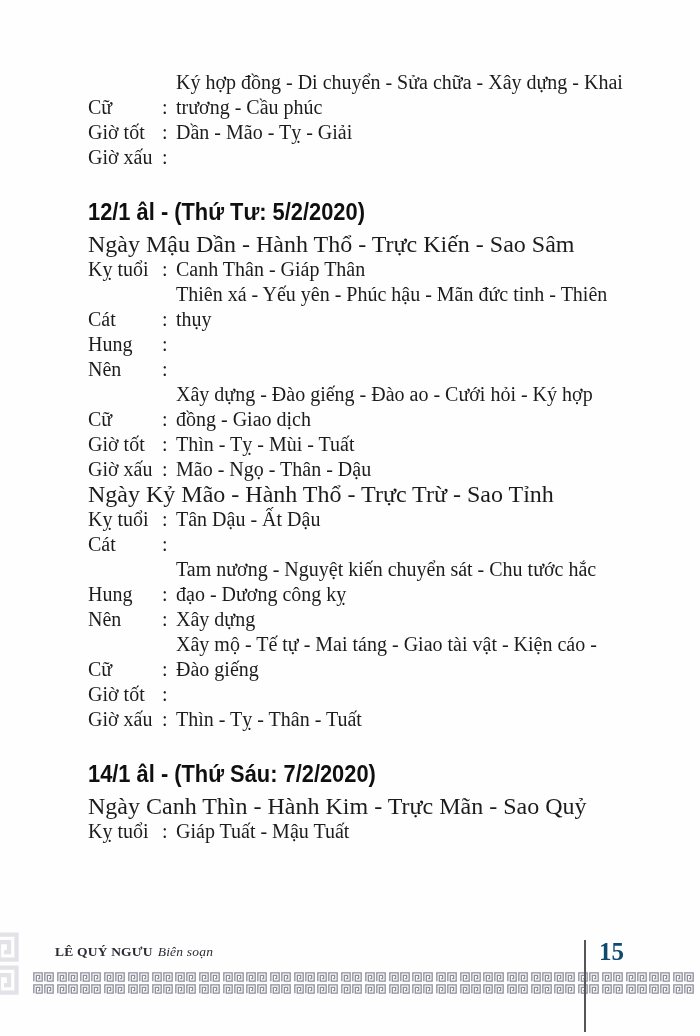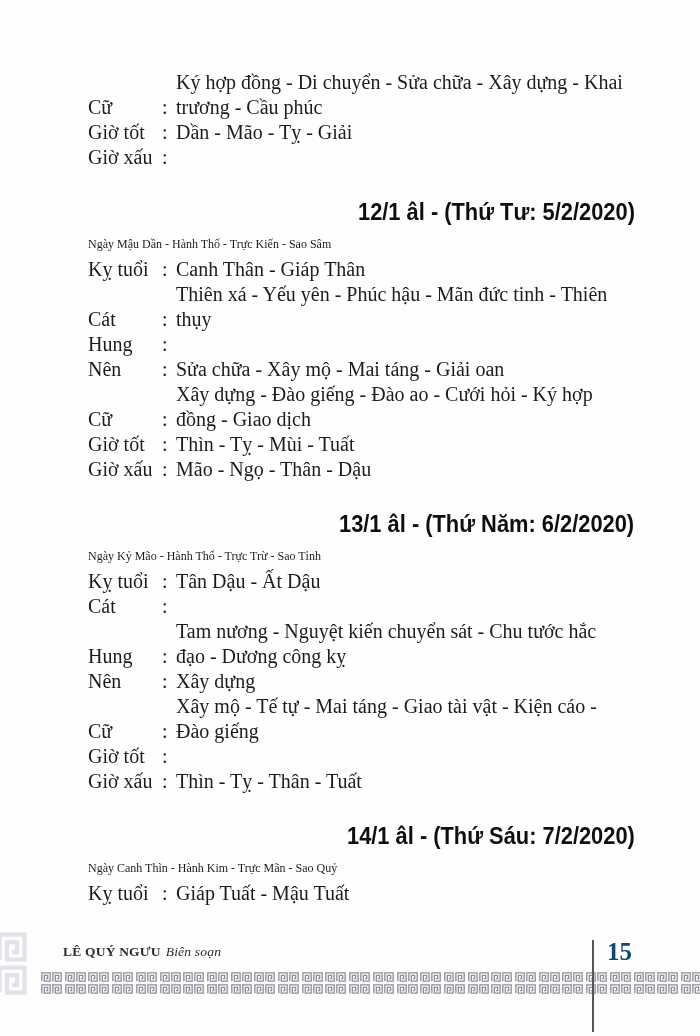--- a/index.html
+++ b/index.html
@@ -18,25 +18,24 @@
   }
   .section { margin: 0; }
   .section-heading {
     font-family: "Liberation Sans", sans-serif;
     font-weight: 700;
     font-size: 23px;
     line-height: 28px;
     margin: 28px 0 6px 0;
     color: #0f0f0f;
     white-space: nowrap;
-    text-align: right;
   }
   .section-heading > span { display: inline-block; transform: scaleX(0.95); transform-origin: left center; }
   .day-line {
-    font-size: 12px;
+    font-size: 24px;
     line-height: 25px;
     margin: 0;
   }
   .info-row { display: flex; align-items: flex-end; }
   .row-label {
     flex: 0 0 74px;
     font-size: 20px;
     line-height: 25px;
   }
   .row-colon {
@@ -46,21 +45,21 @@
   }
   .row-value {
     flex: 1 1 auto;
     max-width: 474px;
     font-size: 20px;
     line-height: 25px;
     white-space: pre-line;
     text-align: justify;
   }
   
-  .footer { position: absolute; left: 8px; top: 930px; width: 672px; height: 106px; }
+  .footer { position: absolute; left: 0; top: 930px; width: 672px; height: 106px; }
   .author-credit {
     position: absolute; left: 55px; top: 14px;
     font-size: 13.5px; letter-spacing: 0.2px;
     color: #2b2b33;
     white-space: nowrap;
   }
   .author-name { font-weight: 700; }
   .author-role { font-style: italic; font-weight: 400; margin-left: 5px; }
   .page-number {
     position: absolute; left: 599px; top: 8px;
@@ -134,21 +133,20 @@
   </div>
 
   <div class="info-row">
     <span class="row-label">Hung</span>
     <span class="row-colon">:</span>
   </div>
 
   <div class="info-row">
     <span class="row-label">Nên</span>
     <span class="row-colon">:</span>
-    <span class="row-value">Sửa chữa - Xây mộ - Mai táng - Giải oan</span>
   </div>
 
   <div class="info-row">
     <span class="row-label">Cữ</span>
     <span class="row-colon">:</span>
     <span class="row-value">Xây dựng - Đào giếng - Đào ao - Cưới hỏi - Ký hợp
 đồng - Giao dịch</span>
   </div>
 
   <div class="info-row">
@@ -159,21 +157,20 @@
 
   <div class="info-row">
     <span class="row-label">Giờ xấu</span>
     <span class="row-colon">:</span>
     <span class="row-value">Mão - Ngọ - Thân - Dậu</span>
   </div>
 </div>
   </div>
 
   <div class="section">
-    <div class="section-heading"><span>13/1 âl - (Thứ Năm: 6/2/2020)</span></div>
     <div class="day-line">Ngày Kỷ Mão - Hành Thổ - Trực Trừ - Sao Tỉnh</div>
     <div>
   <div class="info-row">
     <span class="row-label">Kỵ tuổi</span>
     <span class="row-colon">:</span>
     <span class="row-value">Tân Dậu - Ất Dậu</span>
   </div>
 
   <div class="info-row">
     <span class="row-label">Cát</span>

